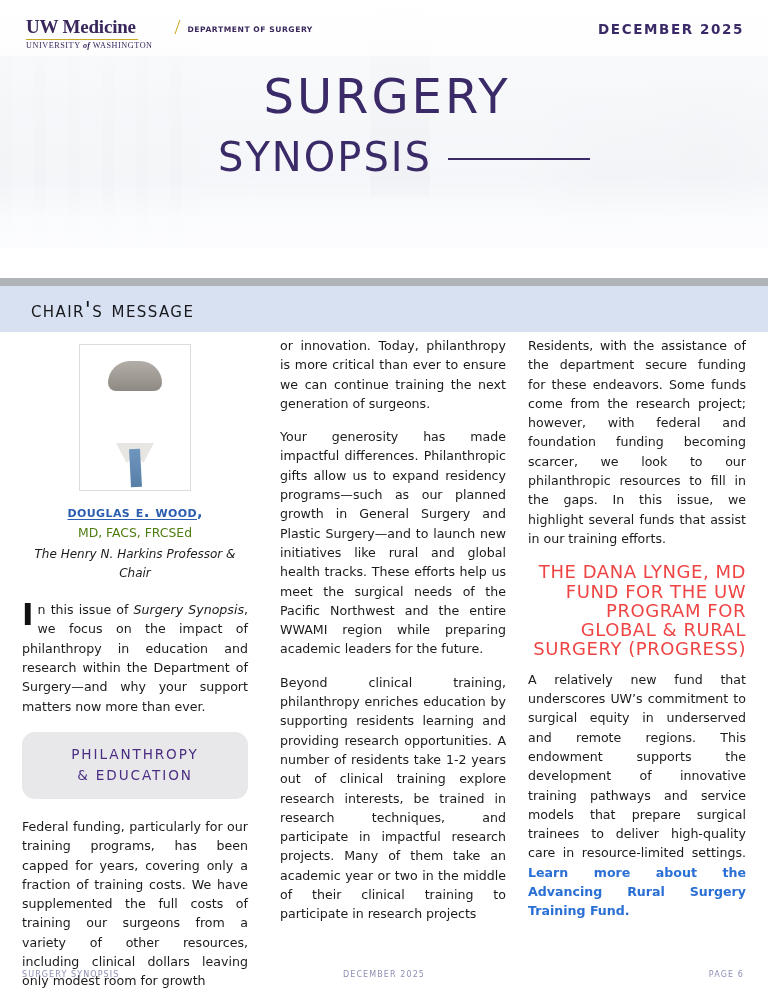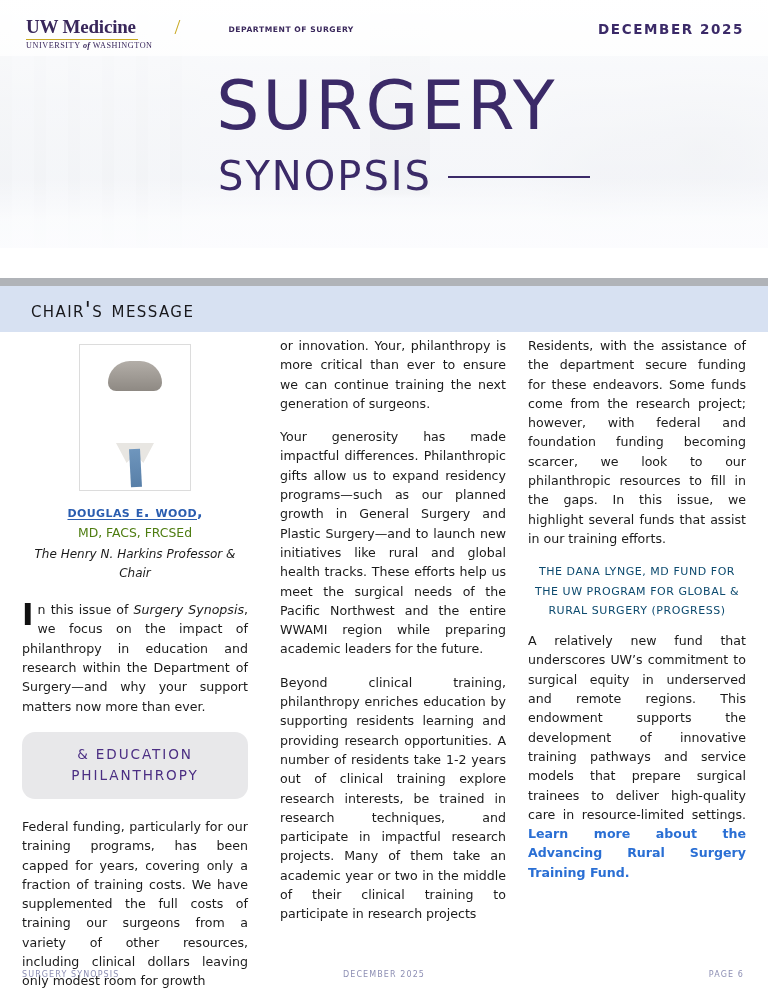--- a/index.html
+++ b/index.html
@@ -98,42 +98,41 @@
     margin: -2px 7px 0 22px;
     font-family: "Liberation Serif", "DejaVu Serif", serif;
   }
   .dept {
     font-size: 7.6px;
     font-weight: 700;
     color: #39275b;
     letter-spacing: 0.55px;
     margin-top: 8px;
     white-space: nowrap;
-    margin-left: 41px;
   }
   .issue-date {
     position: absolute;
     right: 24px; top: 21px;
     font-size: 13.5px;
     font-weight: 700;
     color: #3b2a68;
     letter-spacing: 1.6px;
   }
 
   
   .masthead {
     position: absolute;
     left: 0; top: 74px;
     width: 768px;
   }
   .title-main {
     text-align: center;
     font-family: "DejaVu Sans", "Liberation Sans", sans-serif;
     font-weight: 400;
-    font-size: 68px;
+    font-size: 48px;
     line-height: 0.94;
     letter-spacing: 3px;
     color: #3b2a68;
     padding-left: 6px;
   }
   .title-sub-row {
     display: flex;
     align-items: center;
     justify-content: center;
     margin-top: 4px;
@@ -343,26 +342,26 @@
     padding: 12px 8px 13px 8px;
     text-align: center;
     color: #4b2e83;
     font-size: 13.6px;
     letter-spacing: 1.9px;
     line-height: 21px;
     margin: 16px 0 18px 0;
   }
 
   .fund-head {
-    color: #0c4a6e;
-    font-size: 11px;
+    color: #ef4444;
+    font-size: 18px;
     letter-spacing: 0.55px;
     line-height: 19.3px;
     margin: 2px 0 11px 0;
-    text-align: center;
+    text-align: right;
   }
   .inline-link {
     color: #2a6fd4;
     font-weight: 700;
   }
 
   
   .footer {
     position: absolute;
     left: 0; bottom: 0;
@@ -436,29 +435,29 @@
 
     <div class="byline">
       <span class="byline-name">Douglas E. Wood</span><span class="byline-comma">,</span>
       <div class="byline-cred">MD, FACS, FRCSEd</div>
       <div class="byline-role">The Henry N. Harkins Professor &amp; Chair</div>
     </div>
 
     <p class="lead"><span class="dropcap">I</span><span>n this issue of </span><em>Surgery Synopsis</em><span>, we focus on the impact of philanthropy in education and research within the Department of Surgery—and why your support matters now more than ever.</span></p>
 
     <div class="pill">
+      <div>PHILANTHROPY</div>
       <div>&amp; EDUCATION</div>
-      <div>PHILANTHROPY</div>
     </div>
 
     <p>Federal funding, particularly for our training programs, has been capped for years, covering only a fraction of training costs. We have supplemented the full costs of training our surgeons from a variety of other resources, including clinical dollars leaving only modest room for growth</p>
   </div>
 
   <div class="col col-mid">
-    <p>or innovation. Your, philanthropy is more critical than ever to ensure we can continue training the next generation of surgeons.</p>
+    <p>or innovation. Today, philanthropy is more critical than ever to ensure we can continue training the next generation of surgeons.</p>
     <p>Your generosity has made impactful differences. Philanthropic gifts allow us to expand residency programs—such as our planned growth in General Surgery and Plastic Surgery—and to launch new initiatives like rural and global health tracks. These efforts help us meet the surgical needs of the Pacific Northwest and the entire WWAMI region while preparing academic leaders for the future.</p>
     <p>Beyond clinical training, philanthropy enriches education by supporting residents learning and providing research opportunities. A number of residents take 1-2 years out of clinical training explore research interests, be trained in research techniques, and participate in impactful research projects. Many of them take an academic year or two in the middle of their clinical training to participate in research projects</p>
   </div>
 
   <div class="col col-right">
     <p>Residents, with the assistance of the department secure funding for these endeavors. Some funds come from the research project; however, with federal and foundation funding becoming scarcer, we look to our philanthropic resources to fill in the gaps. In this issue, we highlight several funds that assist in our training efforts.</p>
     <div class="fund-head">THE DANA LYNGE, MD FUND FOR THE UW PROGRAM FOR GLOBAL &amp; RURAL SURGERY (PROGRESS)</div>
     <p><span>A relatively new fund that underscores UW’s commitment to surgical equity in underserved and remote regions. This endowment supports the development of innovative training pathways and service models that prepare surgical trainees to deliver high-quality care in resource-limited settings. </span><span class="inline-link">Learn more about the Advancing Rural Surgery Training Fund.</span></p>
   </div>
 </div>

